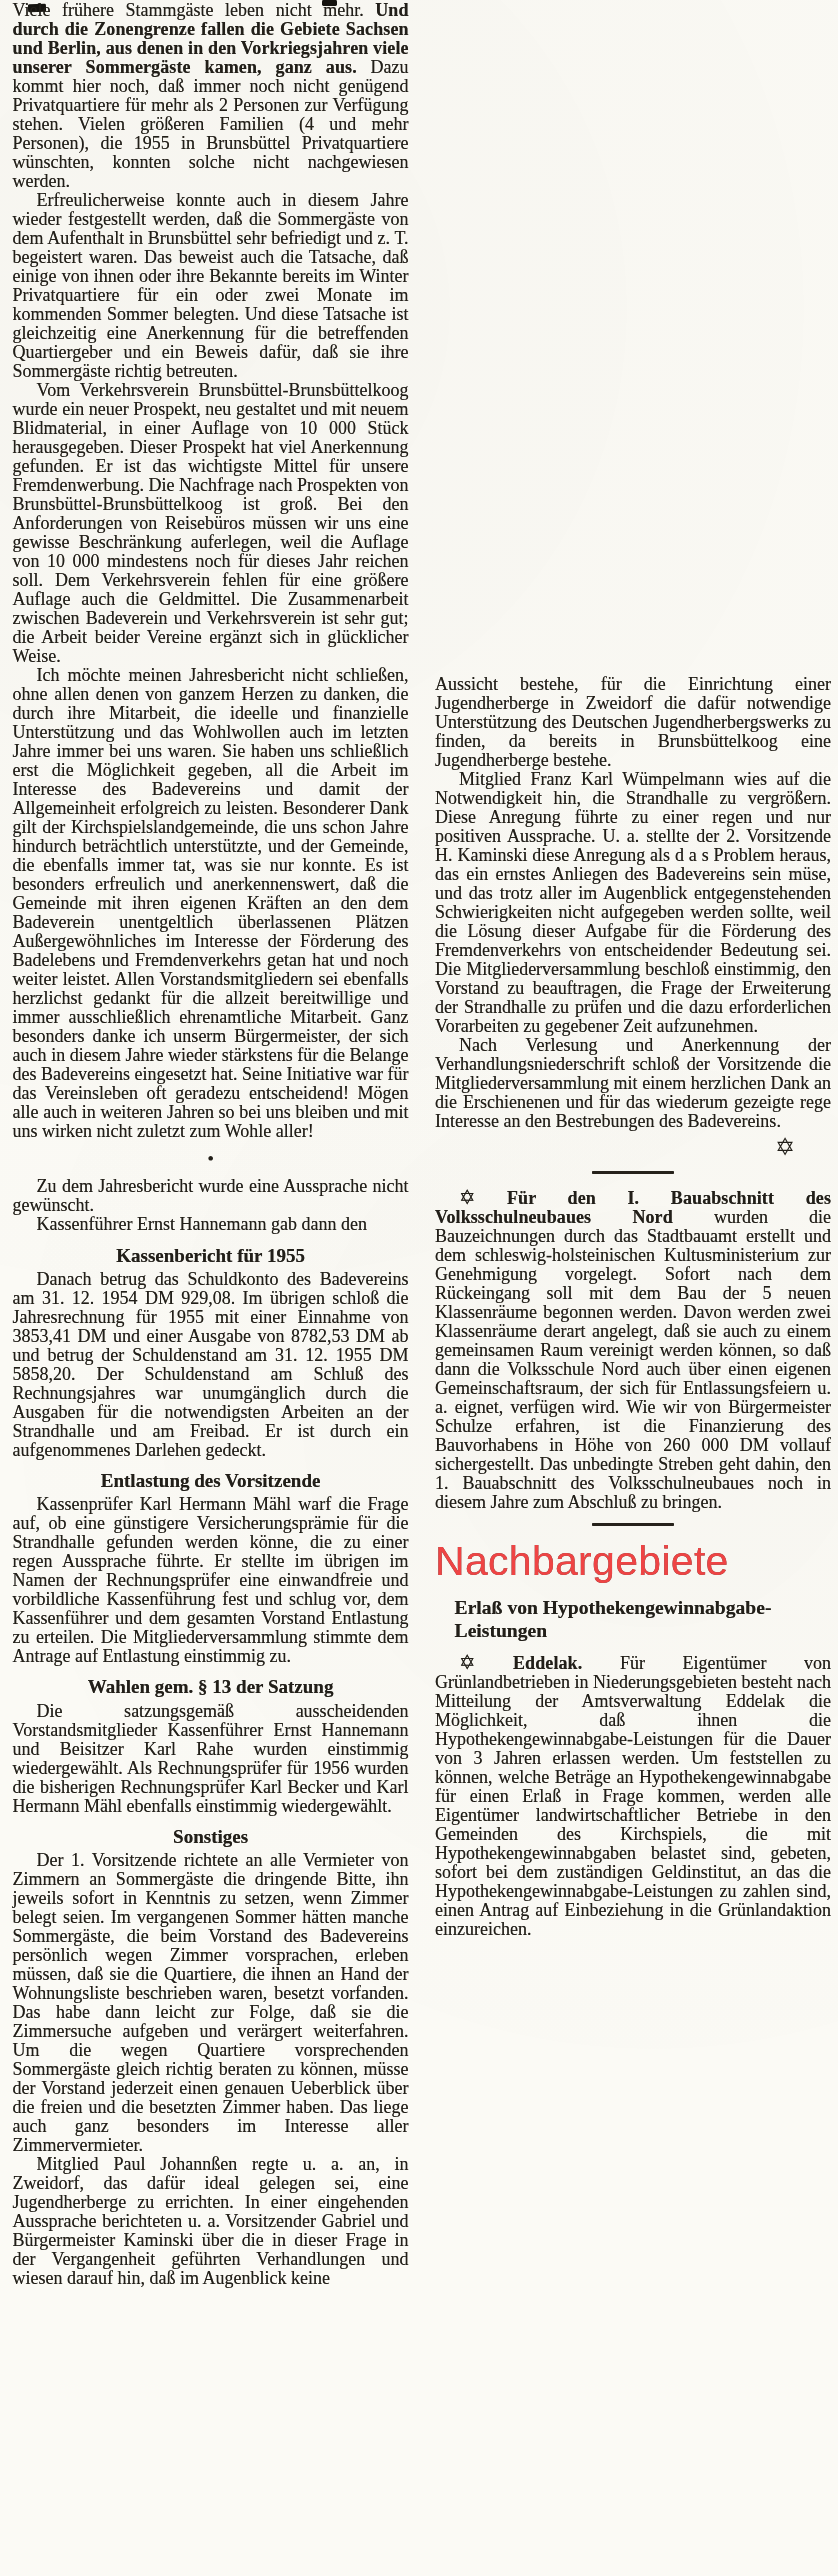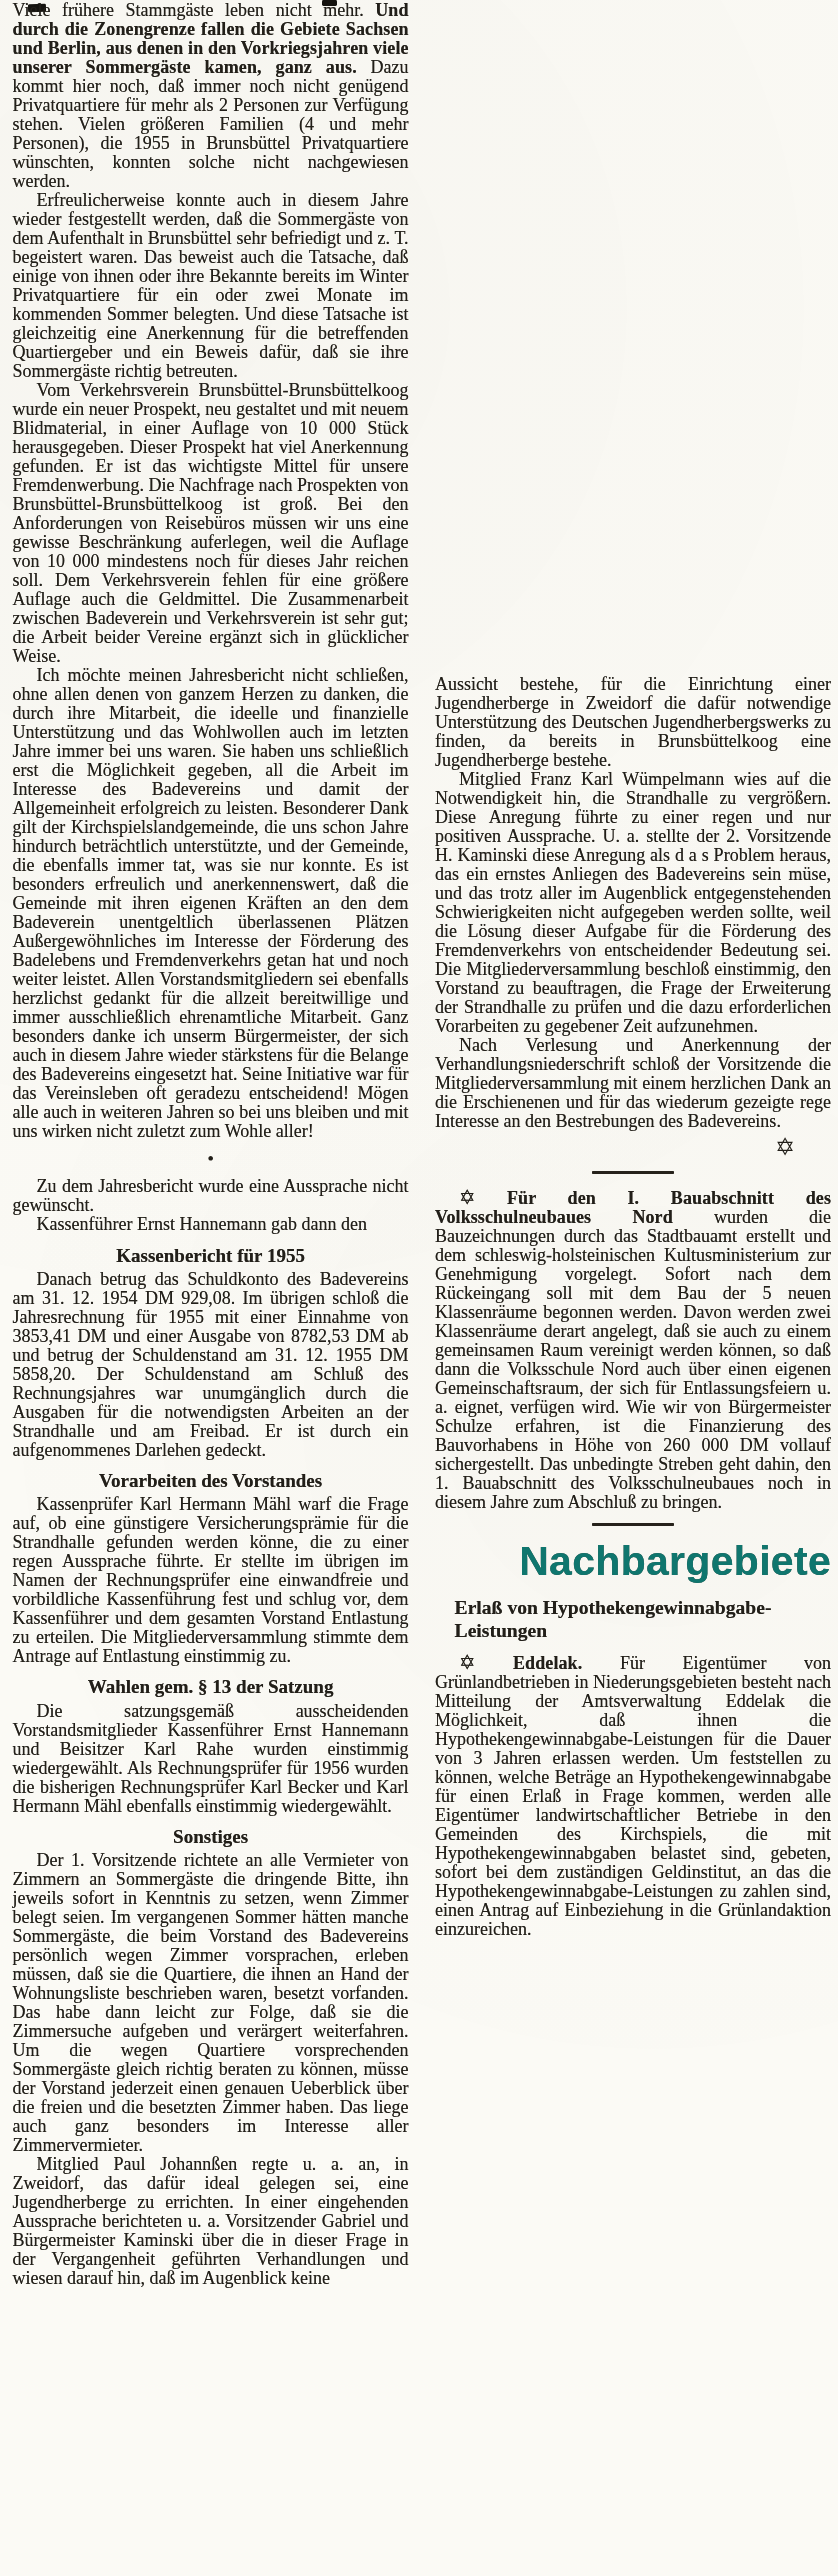--- a/index.html
+++ b/index.html
@@ -29,23 +29,23 @@
   }
   p.body-p.ind{text-indent:24px;}
   p.body-p b{font-weight:700;letter-spacing:0.1px;}
   h3.sec-h{
     font-size:19px;line-height:20px;font-weight:700;
     text-align:center;margin:11.2px 0 4.2px;
     text-shadow:0 0 0.4px rgba(34,31,25,0.7);
   }
   h1.headline{
     font-family:"Liberation Sans","DejaVu Sans",sans-serif;
-    font-weight:700;font-size:41px;line-height:43px;
-    text-align:right;letter-spacing:0.3px;
-    margin:9.8px 0 12.6px;color:#0f766e;
+    font-weight:400;font-size:41px;line-height:43px;
+    text-align:left;letter-spacing:0.3px;
+    margin:9.8px 0 12.6px;color:#ef4444;
     text-shadow:0 0 0.6px rgba(29,26,20,0.8);
   }
   h2.subheadline{
     font-size:19.6px;line-height:23px;font-weight:700;
     margin:0 19.6px 11.2px;
     text-shadow:0 0 0.4px rgba(34,31,25,0.7);
   }
   .dot-sep{text-align:center;font-size:19.6px;line-height:19.6px;margin:8.4px 0 8.4px;}
   .star-right{
     text-align:right;padding-right:36px;
@@ -71,21 +71,21 @@
 <section class="col" id="colL">
     <p class="body-p"><span>Viele frühere Stammgäste leben nicht mehr. </span><b>Und durch die Zonengrenze fallen die Gebiete Sachsen und Berlin, aus denen in den Vorkriegsjahren viele unserer Sommergäste kamen, ganz aus.</b><span> Dazu kommt hier noch, daß immer noch nicht genügend Privatquartiere für mehr als 2 Personen zur Verfügung stehen. Vielen größeren Familien (4 und mehr Personen), die 1955 in Brunsbüttel Privatquartiere wünschten, konnten solche nicht nachgewiesen werden.</span></p>
     <p class="body-p ind"><span>Erfreulicherweise konnte auch in diesem Jahre wieder festgestellt werden, daß die Sommergäste von dem Aufenthalt in Brunsbüttel sehr befriedigt und z. T. begeistert waren. Das beweist auch die Tatsache, daß einige von ihnen oder ihre Bekannte bereits im Winter Privatquartiere für ein oder zwei Monate im kommenden Sommer belegten. Und diese Tatsache ist gleichzeitig eine Anerkennung für die betreffenden Quartiergeber und ein Beweis dafür, daß sie ihre Sommergäste richtig betreuten.</span></p>
     <p class="body-p ind"><span>Vom Verkehrsverein Brunsbüttel-Brunsbüttelkoog wurde ein neuer Prospekt, neu gestaltet und mit neuem Blidmaterial, in einer Auflage von 10&nbsp;000 Stück herausgegeben. Dieser Prospekt hat viel Anerkennung gefunden. Er ist das wichtigste Mittel für unsere Fremdenwerbung. Die Nachfrage nach Prospekten von Brunsbüttel-Brunsbüttelkoog ist groß. Bei den Anforderungen von Reisebüros müssen wir uns eine gewisse Beschränkung auferlegen, weil die Auflage von 10&nbsp;000 mindestens noch für dieses Jahr reichen soll. Dem Verkehrsverein fehlen für eine größere Auflage auch die Geldmittel. Die Zusammenarbeit zwischen Badeverein und Verkehrsverein ist sehr gut; die Arbeit beider Vereine ergänzt sich in glücklicher Weise.</span></p>
     <p class="body-p ind"><span>Ich möchte meinen Jahresbericht nicht schließen, ohne allen denen von ganzem Herzen zu danken, die durch ihre Mitarbeit, die ideelle und finanzielle Unterstützung und das Wohlwollen auch im letzten Jahre immer bei uns waren. Sie haben uns schließlich erst die Möglichkeit gegeben, all die Arbeit im Interesse des Badevereins und damit der Allgemeinheit erfolgreich zu leisten. Besonderer Dank gilt der Kirchspielslandgemeinde, die uns schon Jahre hindurch beträchtlich unterstützte, und der Gemeinde, die ebenfalls immer tat, was sie nur konnte. Es ist besonders erfreulich und anerkennenswert, daß die Gemeinde mit ihren eigenen Kräften an den dem Badeverein unentgeltlich überlassenen Plätzen Außergewöhnliches im Interesse der Förderung des Badelebens und Fremdenverkehrs getan hat und noch weiter leistet. Allen Vorstandsmitgliedern sei ebenfalls herzlichst gedankt für die allzeit bereitwillige und immer ausschließlich ehrenamtliche Mitarbeit. Ganz besonders danke ich unserm Bürgermeister, der sich auch in diesem Jahre wieder stärkstens für die Belange des Badevereins eingesetzt hat. Seine Initiative war für das Vereinsleben oft geradezu entscheidend! Mögen alle auch in weiteren Jahren so bei uns bleiben und mit uns wirken nicht zuletzt zum Wohle aller!</span></p>
     <div class="dot-sep">•</div>
     <p class="body-p ind"><span>Zu dem Jahresbericht wurde eine Aussprache nicht gewünscht.</span></p>
     <p class="body-p ind"><span>Kassenführer Ernst Hannemann gab dann den</span></p>
     <h3 class="sec-h">Kassenbericht für 1955</h3>
     <p class="body-p ind"><span>Danach betrug das Schuldkonto des Badevereins am 31. 12. 1954 DM 929,08. Im übrigen schloß die Jahresrechnung für 1955 mit einer Einnahme von 3853,41 DM und einer Ausgabe von 8782,53 DM ab und betrug der Schuldenstand am 31. 12. 1955 DM 5858,20. Der Schuldenstand am Schluß des Rechnungsjahres war unumgänglich durch die Ausgaben für die notwendigsten Arbeiten an der Strandhalle und am Freibad. Er ist durch ein aufgenommenes Darlehen gedeckt.</span></p>
-    <h3 class="sec-h">Vorarbeiten des Vorstandes</h3>
+    <h3 class="sec-h">Entlastung des Vorsitzende</h3>
     <p class="body-p ind"><span>Kassenprüfer Karl Hermann Mähl warf die Frage auf, ob eine günstigere Versicherungsprämie für die Strandhalle gefunden werden könne, die zu einer regen Aussprache führte. Er stellte im übrigen im Namen der Rechnungsprüfer eine einwandfreie und vorbildliche Kassenführung fest und schlug vor, dem Kassenführer und dem gesamten Vorstand Entlastung zu erteilen. Die Mitgliederversammlung stimmte dem Antrage auf Entlastung einstimmig zu.</span></p>
     <h3 class="sec-h">Wahlen gem. § 13 der Satzung</h3>
     <p class="body-p ind"><span>Die satzungsgemäß ausscheidenden Vorstandsmitglieder Kassenführer Ernst Hannemann und Beisitzer Karl Rahe wurden einstimmig wiedergewählt. Als Rechnungsprüfer für 1956 wurden die bisherigen Rechnungsprüfer Karl Becker und Karl Hermann Mähl ebenfalls einstimmig wiedergewählt.</span></p>
     <h3 class="sec-h">Sonstiges</h3>
     <p class="body-p ind"><span>Der 1. Vorsitzende richtete an alle Vermieter von Zimmern an Sommergäste die dringende Bitte, ihn jeweils sofort in Kenntnis zu setzen, wenn Zimmer belegt seien. Im vergangenen Sommer hätten manche Sommergäste, die beim Vorstand des Badevereins persönlich wegen Zimmer vorsprachen, erleben müssen, daß sie die Quartiere, die ihnen an Hand der Wohnungsliste beschrieben waren, besetzt vorfanden. Das habe dann leicht zur Folge, daß sie die Zimmersuche aufgeben und verärgert weiterfahren. Um die wegen Quartiere vorsprechenden Sommergäste gleich richtig beraten zu können, müsse der Vorstand jederzeit einen genauen Ueberblick über die freien und die besetzten Zimmer haben. Das liege auch ganz besonders im Interesse aller Zimmervermieter.</span></p>
     <p class="body-p ind"><span>Mitglied Paul Johannßen regte u. a. an, in Zweidorf, das dafür ideal gelegen sei, eine Jugendherberge zu errichten. In einer eingehenden Aussprache berichteten u. a. Vorsitzender Gabriel und Bürgermeister Kaminski über die in dieser Frage in der Vergangenheit geführten Verhandlungen und wiesen darauf hin, daß im Augenblick keine</span></p>
   </section>
 <section class="col" id="colR">
     <div class="spacer" style="height: 675px;"></div>
     <p class="body-p"><span>Aussicht bestehe, für die Einrichtung einer Jugendherberge in Zweidorf die dafür notwendige Unterstützung des Deutschen Jugendherbergswerks zu finden, da bereits in Brunsbüttelkoog eine Jugendherberge bestehe.</span></p>

